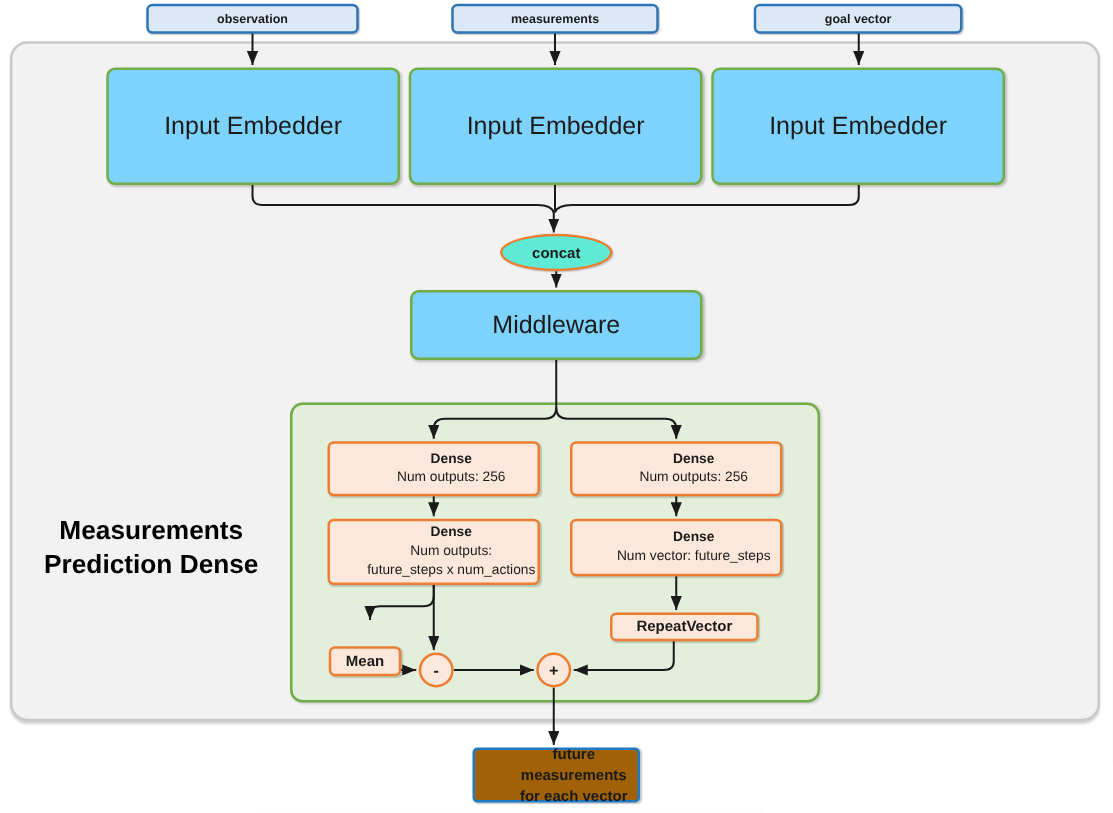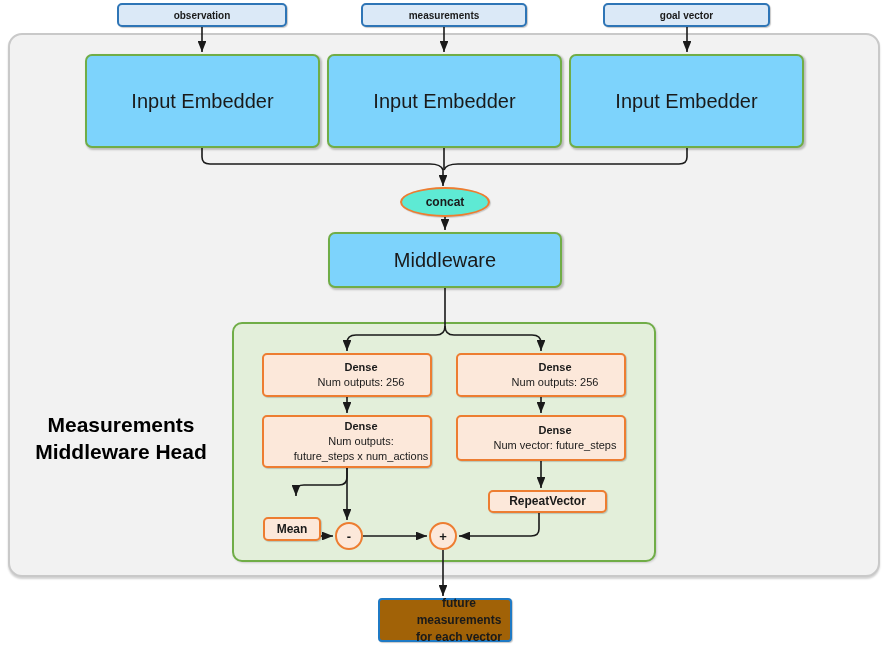--- a/index.html
+++ b/index.html
@@ -103,21 +103,21 @@
   <div class="abs node orange-ellipse" style="left:400px;top:187px;width:90px;height:30px;">
     <span>concat</span>
   </div>
 
   <div class="abs node green-box" style="left:328px;top:232px;width:234px;height:56px;">
     <span>Middleware</span>
   </div>
 
   <div class="abs head-label" style="left:15px;top:411px;width:212px;">
     <div>Measurements</div>
-    <div>Middleware Head</div>
+    <div>Prediction Dense</div>
   </div>
 
   <div class="abs node col orange-box" style="left:262px;top:353px;width:170px;height:44px;">
     <span class="ttl">Dense</span>
     <span>Num outputs: 256</span>
   </div>
   <div class="abs node col orange-box" style="left:456px;top:353px;width:170px;height:44px;">
     <span class="ttl">Dense</span>
     <span>Num outputs: 256</span>
   </div>

